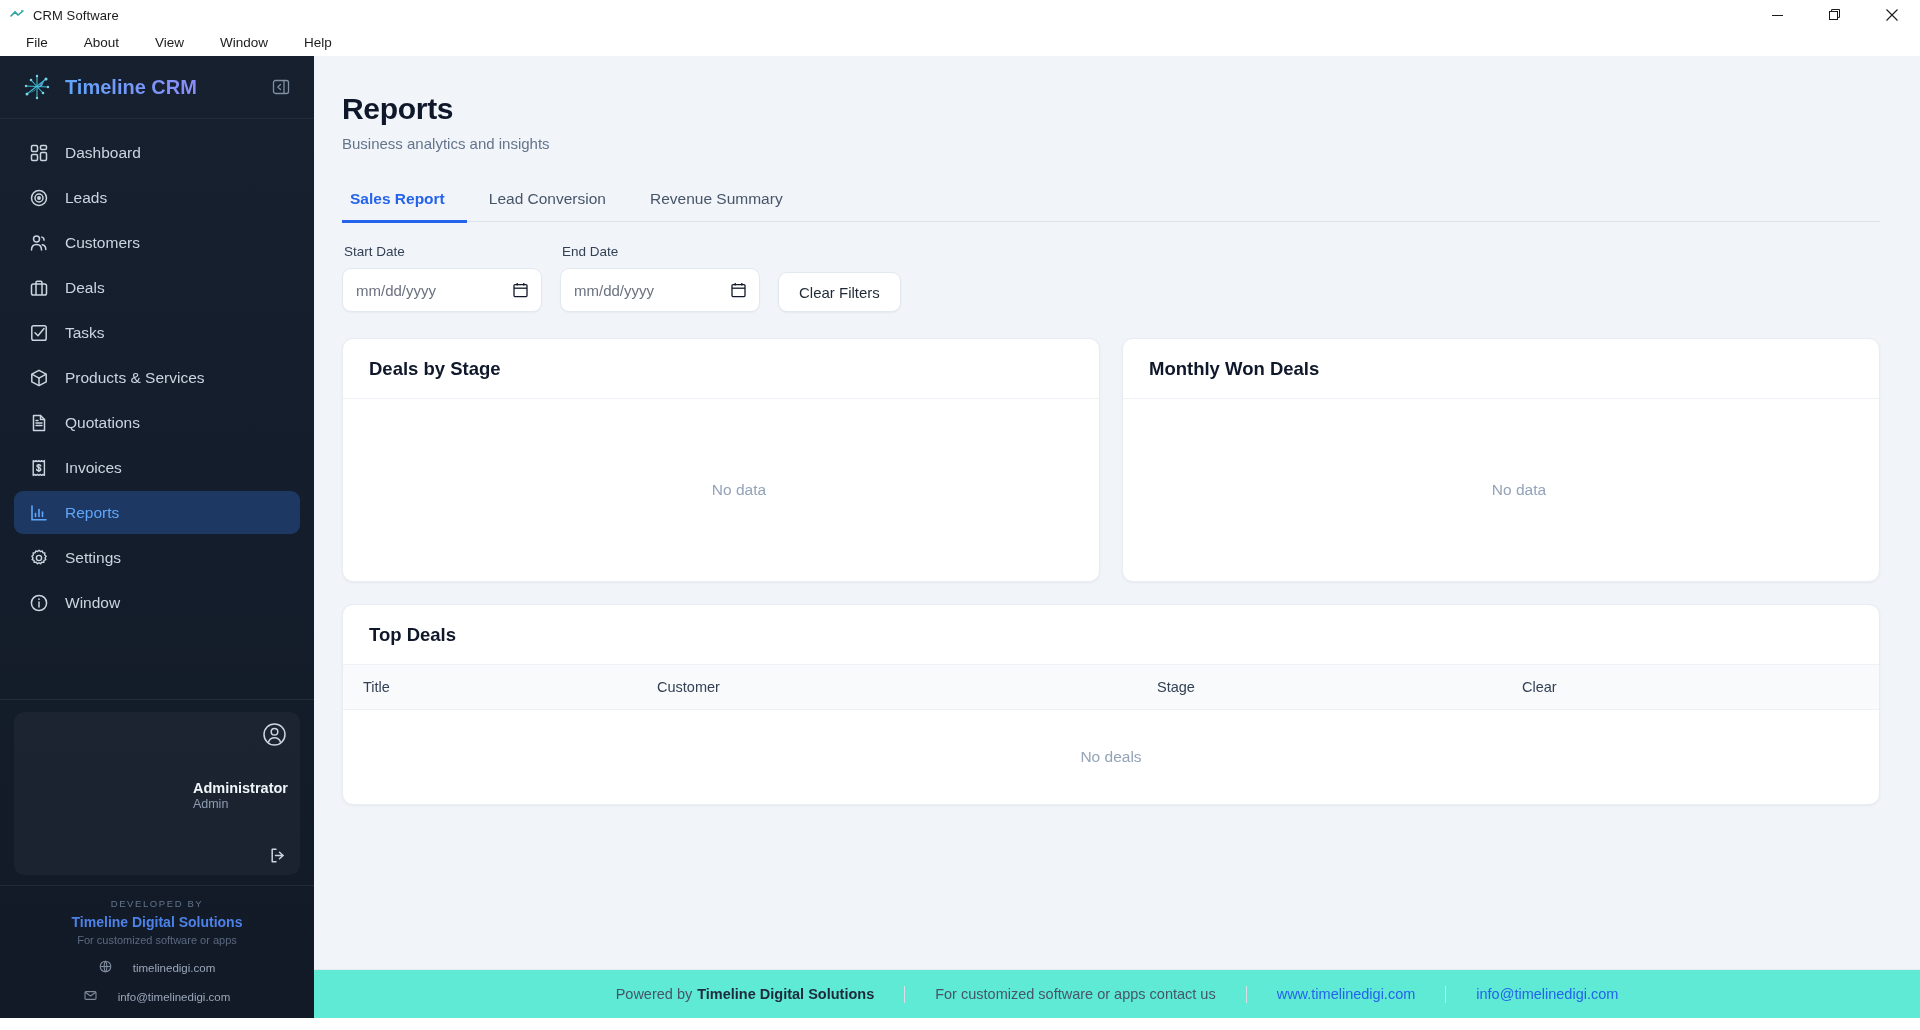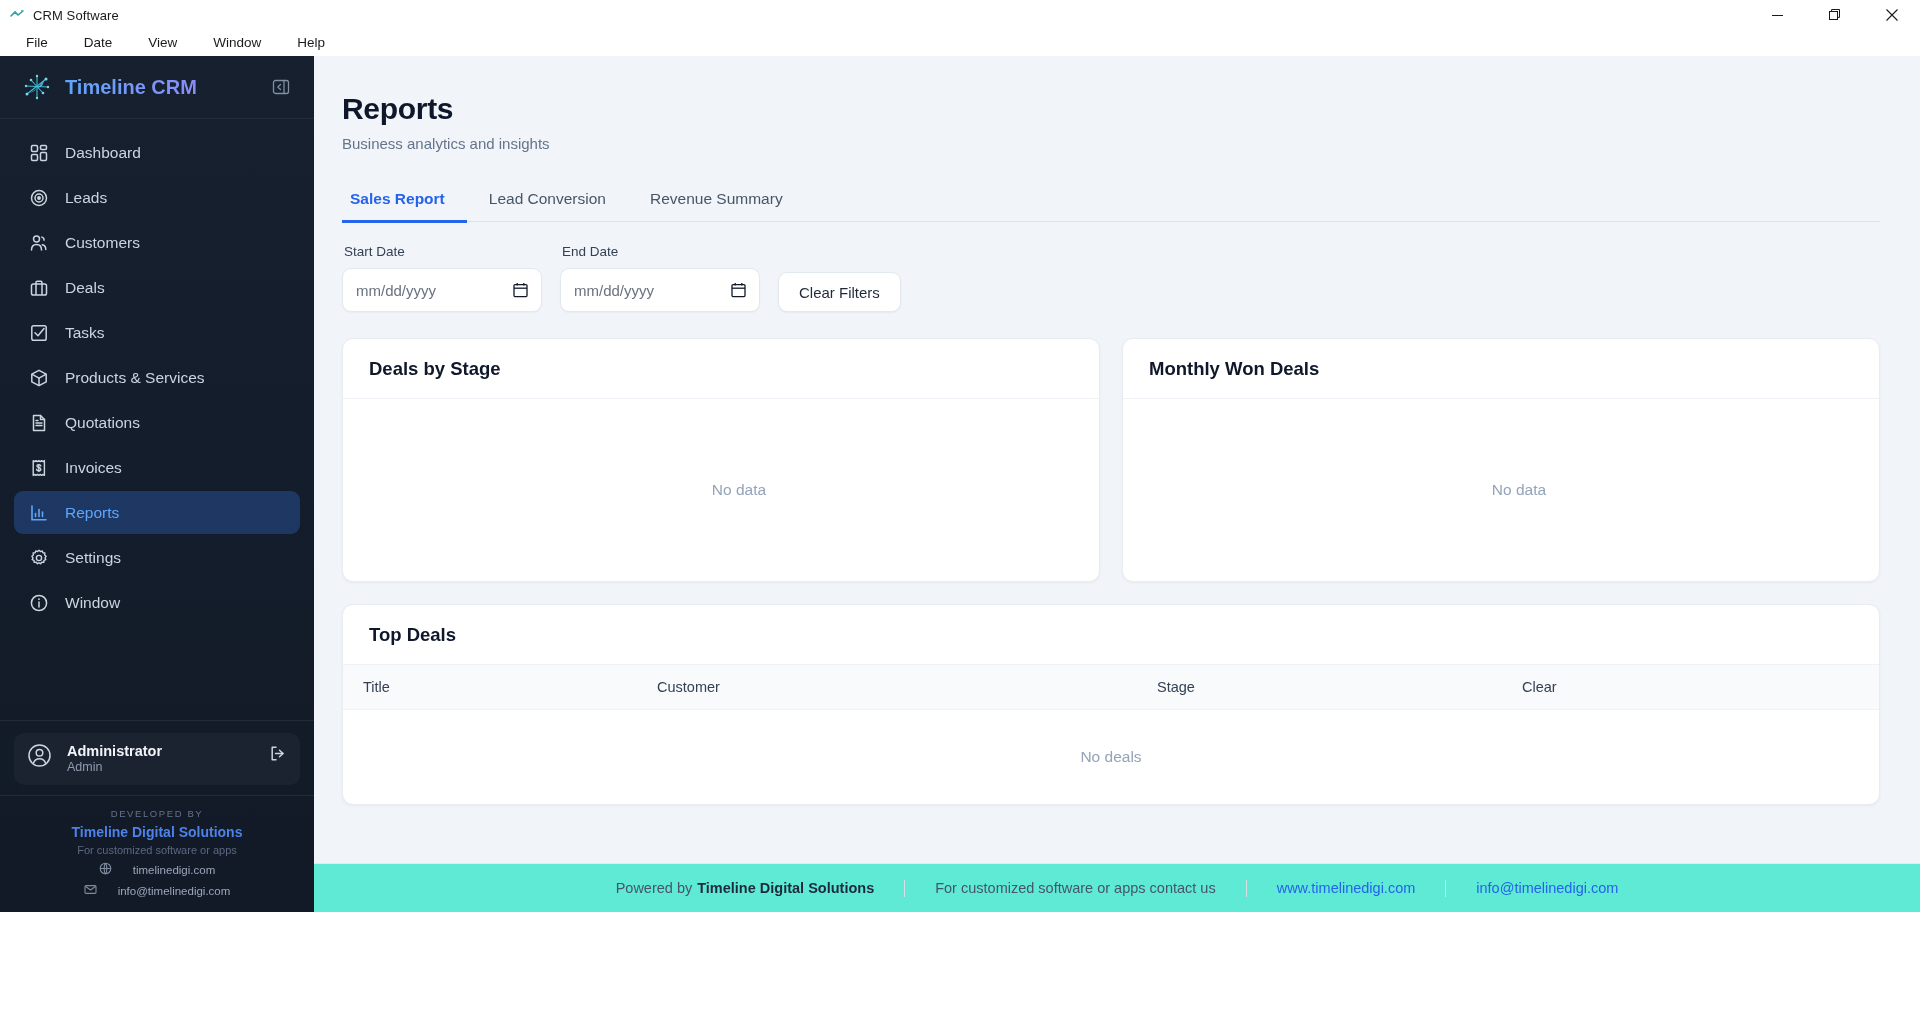--- a/index.html
+++ b/index.html
@@ -7,21 +7,21 @@
     width: 1920px;
     height: 1030px;
     overflow: hidden;
     font-family: "Liberation Sans", sans-serif;
     background: #ffffff;
   }
 
   
   .window {
     width: 1920px;
-    height: 912px;
+    height: 1018px;
     display: flex;
     flex-direction: column;
     background: #ffffff;
   }
   .titlebar {
     height: 30px;
     flex: 0 0 30px;
     display: flex;
     align-items: center;
     background: #ffffff;
@@ -150,25 +150,26 @@
   }
   .nav-item.active .nav-ico { color: #60a5fa; }
 
   .sidebar-bottom {
     flex: 0 0 auto;
     border-top: 1px solid rgba(255,255,255,0.07);
     padding: 12px 14px 10px 14px;
   }
   .user-card {
     display:flex;
-    align-items:flex-start;
-    gap: 14px;
+    align-items:flex-end;
+    gap: 31px;
     background: rgba(255,255,255,0.035);
     border-radius: 10px;
     padding: 9px 12px;
+    flex-direction: column;
   }
   .user-avatar {
     width: 27px; height: 27px; flex:0 0 27px;
     color:#cbd5e1;
   }
   .user-meta { display:flex; flex-direction:column; line-height:1.25; }
   .user-name { font-size: 14.5px; font-weight: bold; color:#f1f5f9; }
   .user-role { font-size: 12.5px; color:#8e9bb0; }
   .user-logout {
     margin-left: auto;
@@ -193,21 +194,21 @@
     font-size: 14px;
     font-weight: bold;
     color: #4d82e8;
   }
   .dev-tag {
     margin-top: 4px;
     font-size: 11px;
     color: #5b6880;
   }
   .dev-link {
-    margin-top: 6px;
+    margin-top: 14px;
     font-size: 11.5px;
     color: #9aa7ba;
     display: flex;
     align-items: center;
     justify-content: center;
     gap: 21px;
   }
   .dev-link svg { opacity:.8; }
 
   
@@ -409,21 +410,21 @@
       <div class="win-btn close">
         <svg width="12" height="12" viewBox="0 0 12 12">
           <path d="M0.5 0.5 L11.5 11.5 M11.5 0.5 L0.5 11.5" stroke="currentColor" stroke-width="1.1"></path>
         </svg>
       </div>
     </div>
   </div>
 
   <div class="menubar">
     <div class="menu-item">File</div>
-    <div class="menu-item">Date</div>
+    <div class="menu-item">About</div>
     <div class="menu-item">View</div>
     <div class="menu-item">Window</div>
     <div class="menu-item">Help</div>
   </div>
 
   <div class="shell">
 
     <aside class="sidebar">
 
       <div class="brand">

